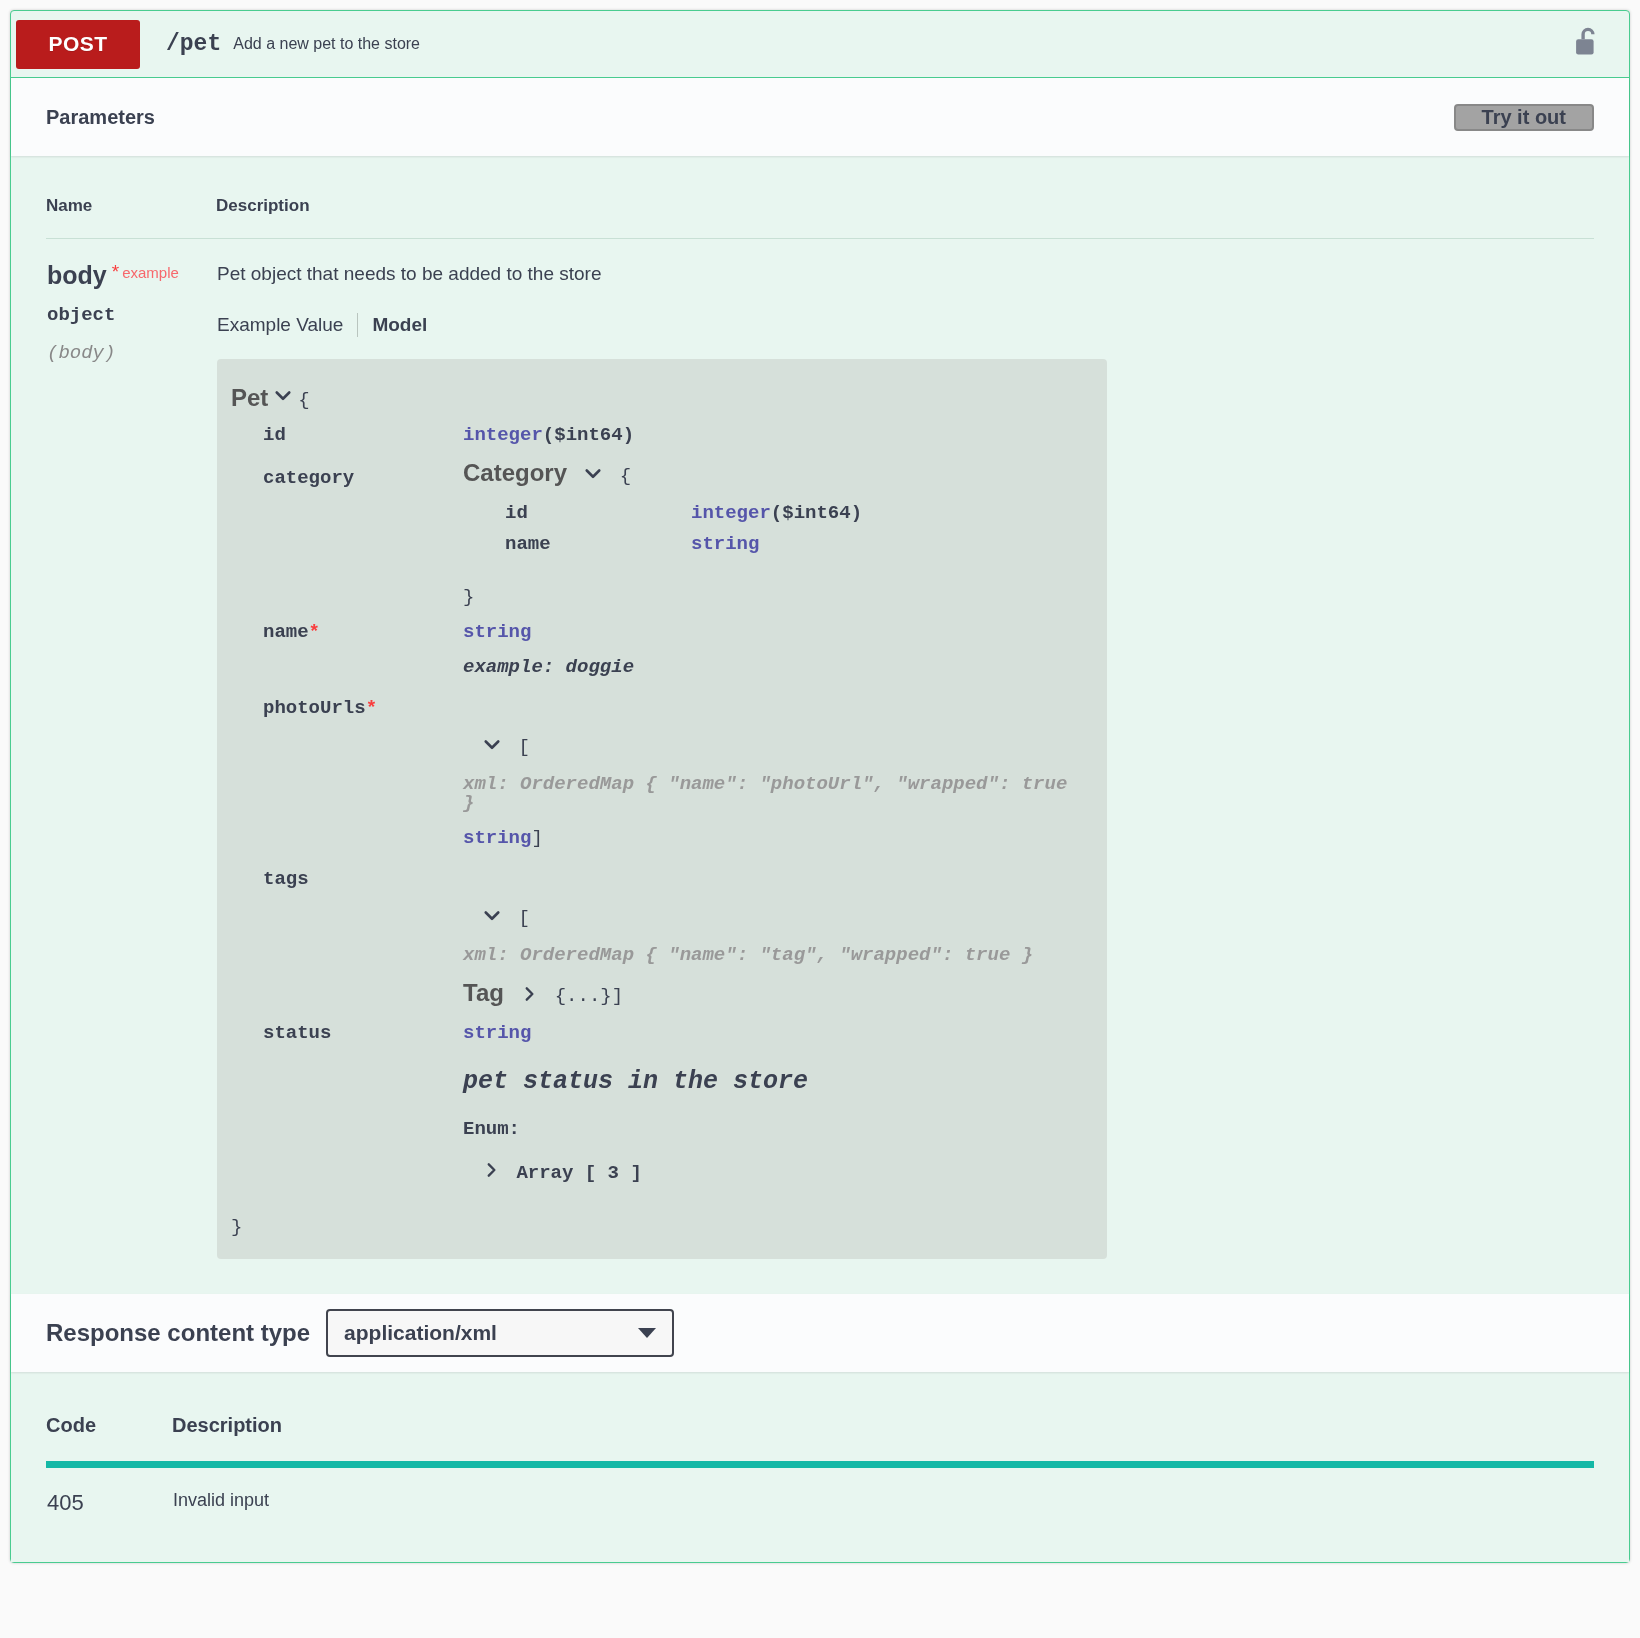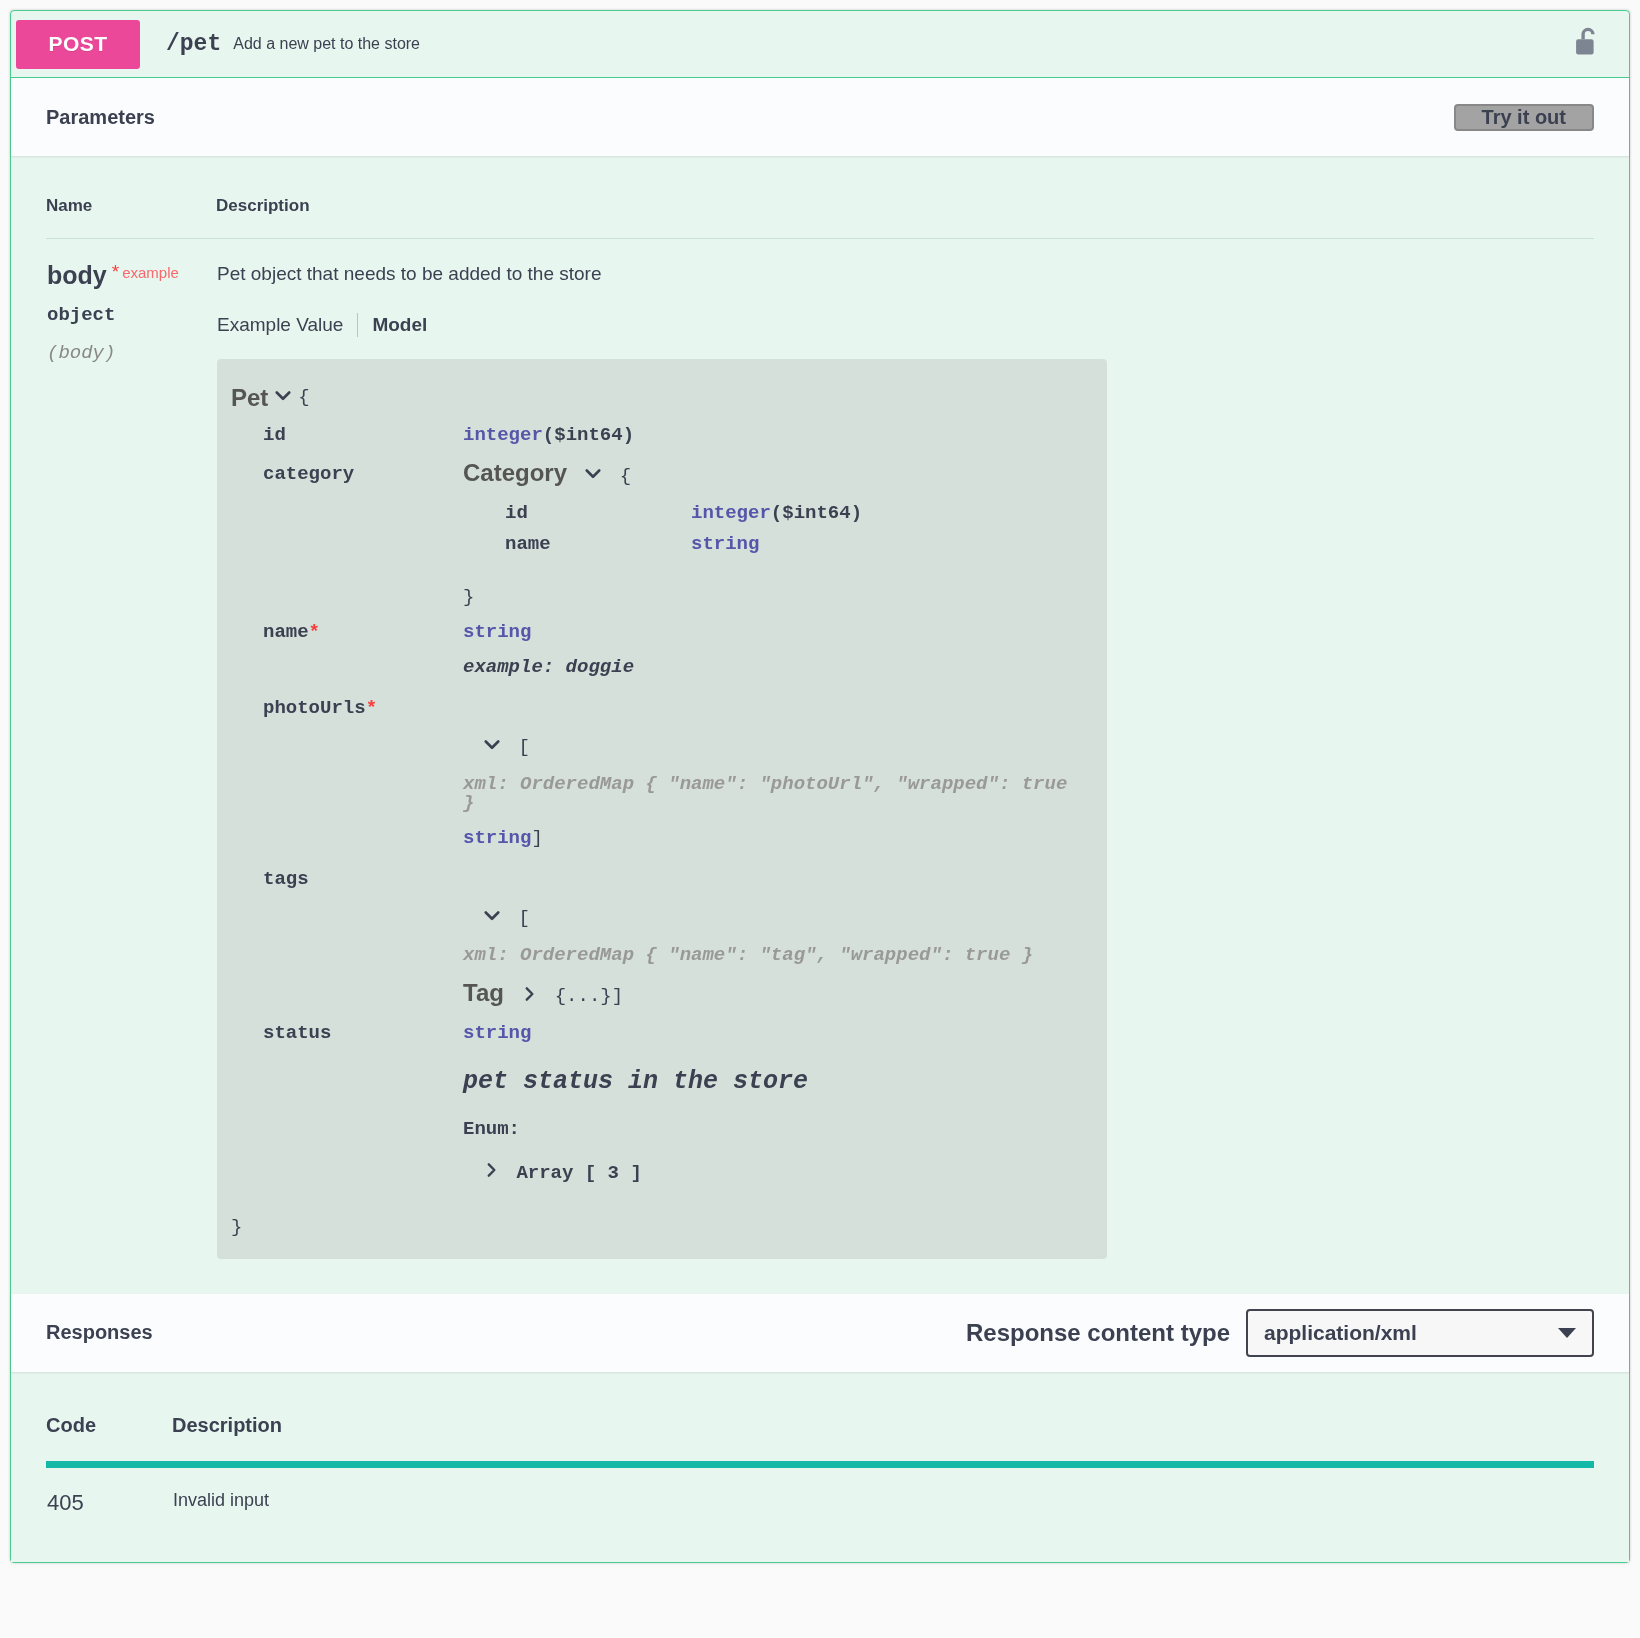--- a/index.html
+++ b/index.html
@@ -23,21 +23,21 @@
 
   
   .opblock-summary {
     display: flex;
     align-items: center;
     padding: 5px;
     border-bottom: 1px solid #49cc90;
     height: 67px;
   }
   .http-method {
-    background: #ec4899;
+    background: #b91c1c;
     color: #fff;
     border-radius: 3px;
     font-family: "Liberation Sans", sans-serif;
     font-size: 21px;
     font-weight: bold;
     letter-spacing: 0.5px;
     text-align: center;
     min-width: 124px;
     padding: 12px 0 13px 0;
     text-shadow: 0 1px 0 rgba(0,0,0,0.1);
@@ -203,21 +203,21 @@
     margin-top: 22px;
     background: #d6e0da;
     border-radius: 4px;
     padding: 26px 22px 22px 14px;
     width: 890px;
     font-family: "Liberation Mono", monospace;
     font-size: 19px;
     color: #3b4151;
     line-height: 1.0;
   }
-  .model-row { display: flex; align-items: center; }
+  .model-row { display: flex; align-items: flex-end; }
   .model-title {
     font-family: "Liberation Sans", sans-serif;
     font-size: 24px;
     font-weight: bold;
     color: #555;
   }
   .brace {
     font-family: "Liberation Mono", monospace;
     font-size: 19px;
     color: #3b4151;
@@ -506,21 +506,20 @@
 
             </div>
             <div class="desc-spacer"></div>
           </td>
         </tr>
       </tbody>
     </table>
   </div>
 
   <div class="section-header">
-    <div class="section-title">Responses</div>
     <div class="resp-ct-label">Response content type</div>
     <div class="select-wrap">
       <span class="select-value">application/xml</span>
       <span class="caret"></span>
     </div>
   </div>
 
   <div class="table-region">
     <table class="resp">
       <thead>

